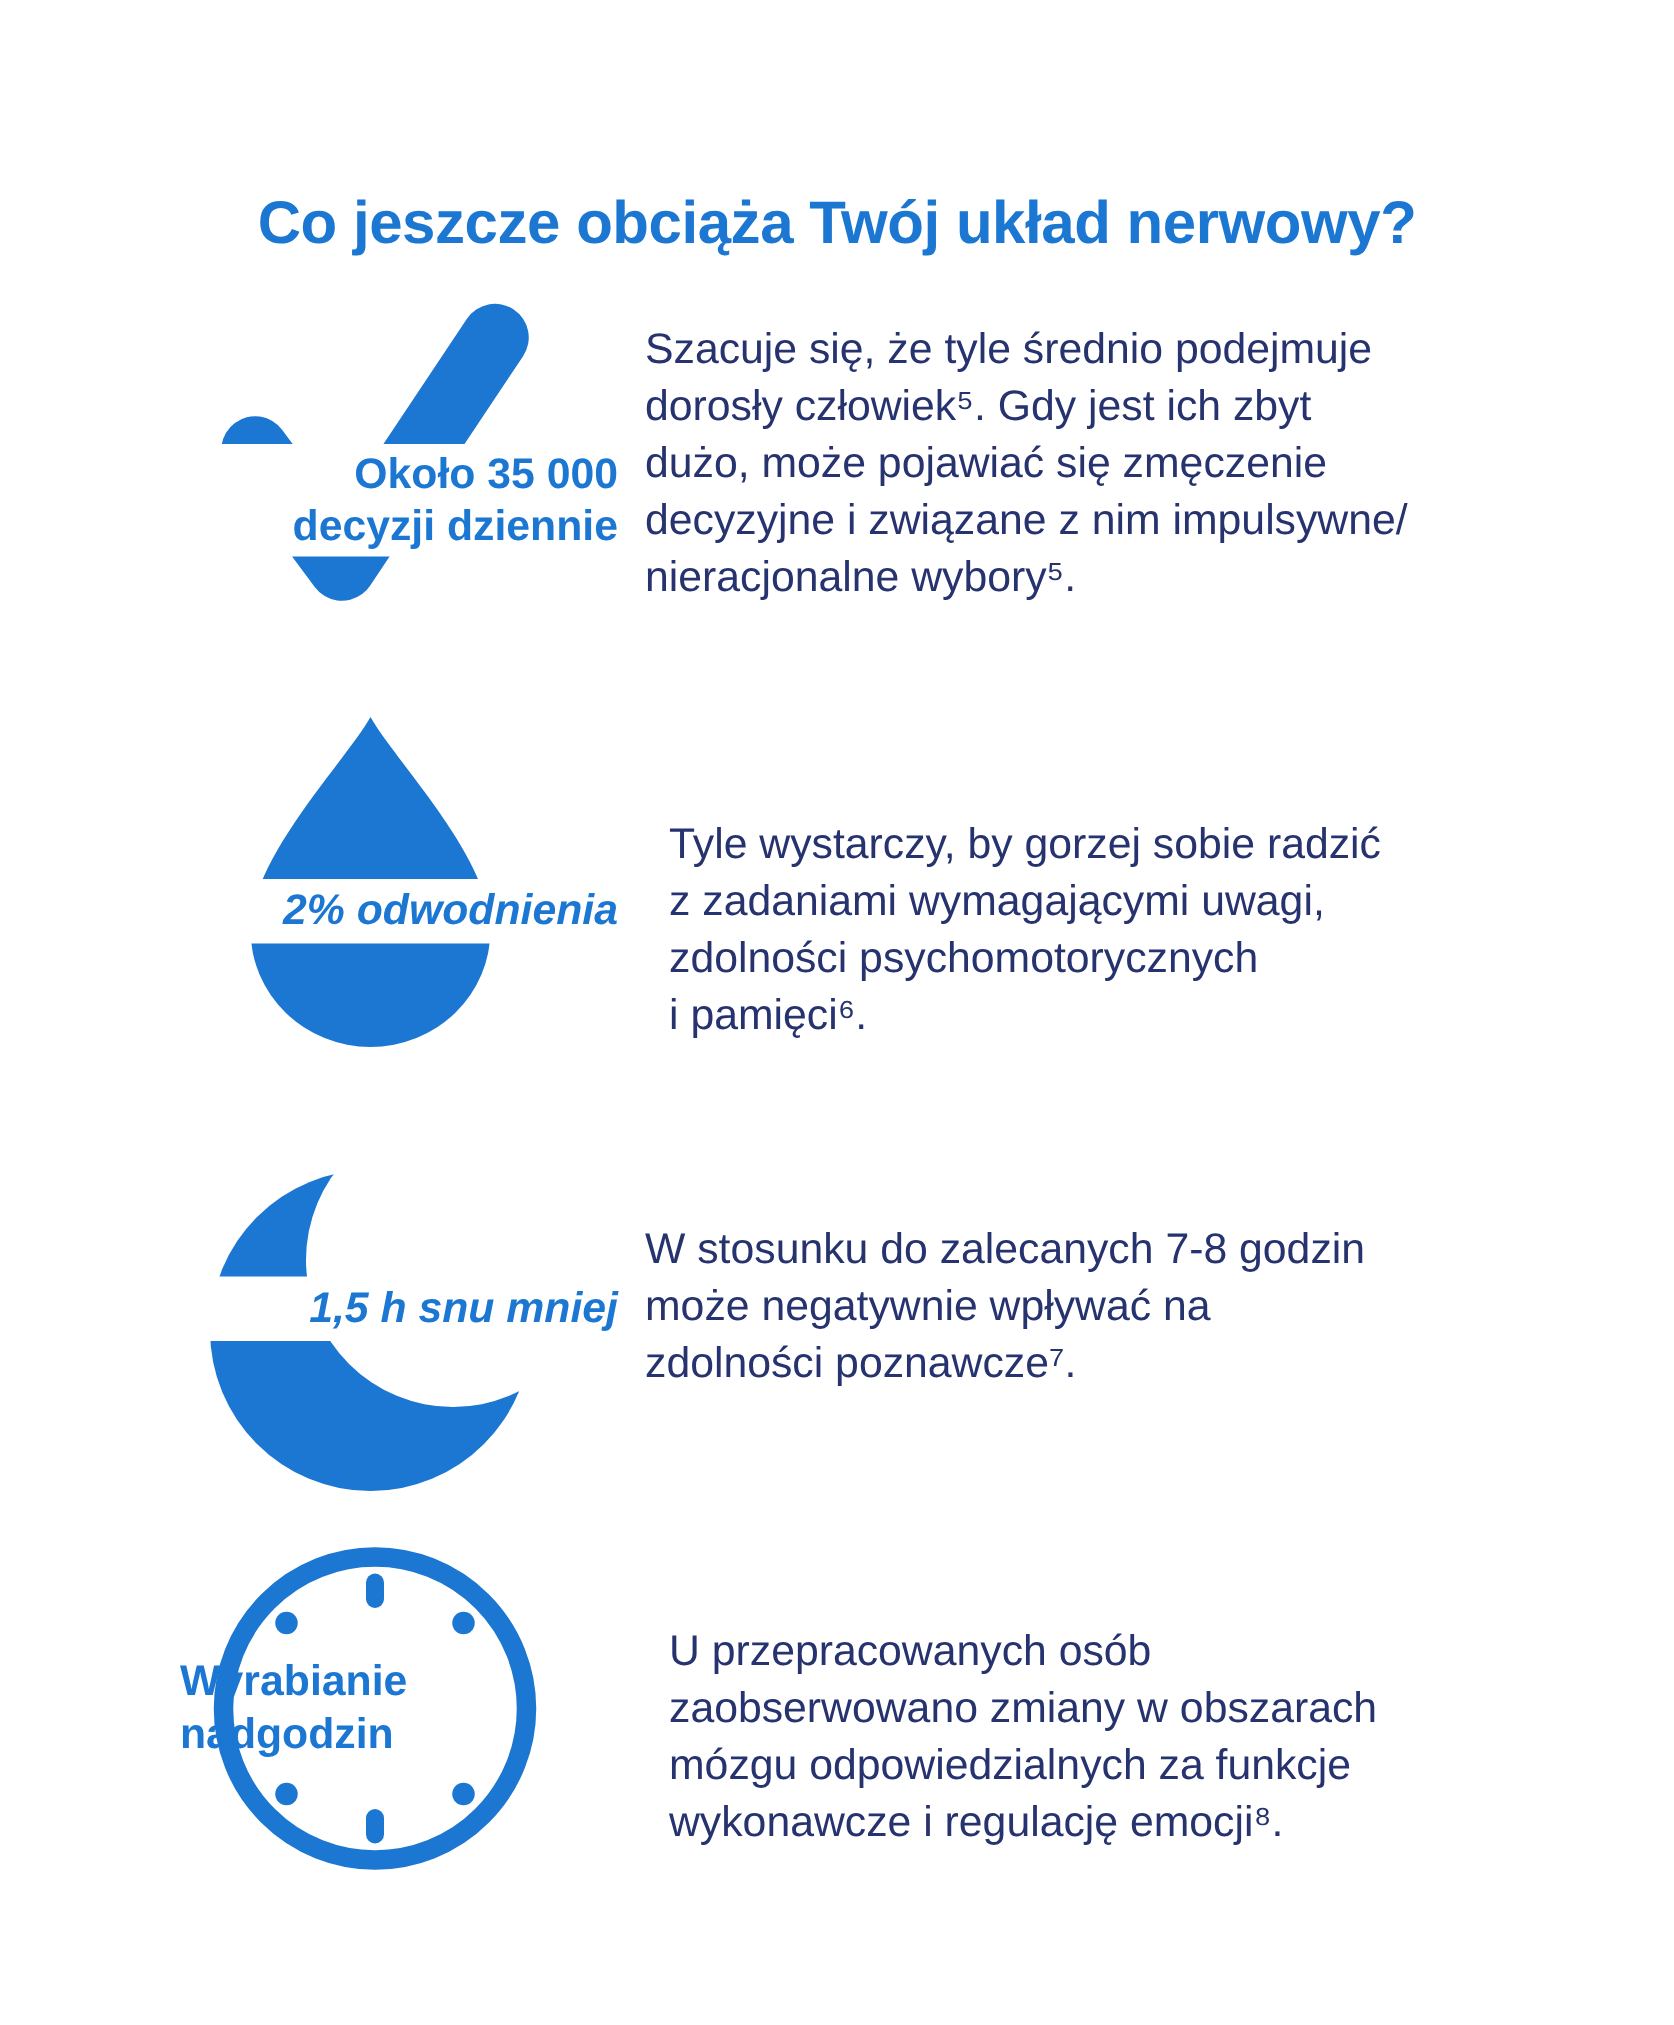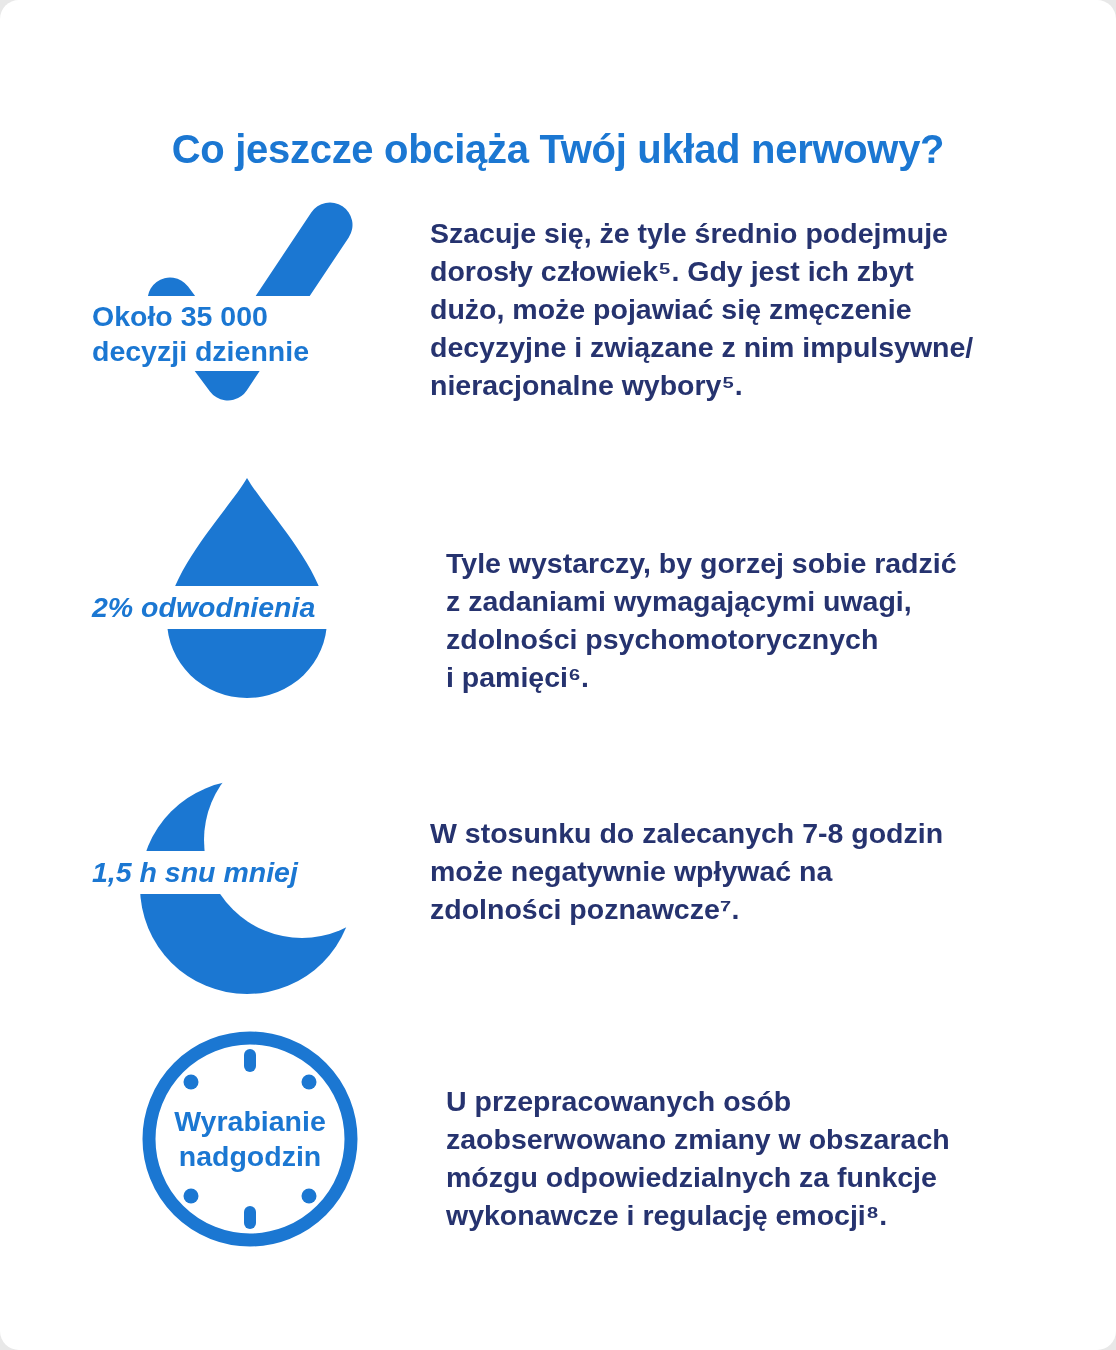--- a/index.html
+++ b/index.html
@@ -8,54 +8,52 @@
     --bg:#ffffff;
   }
   html,body{margin:0;padding:0;background:#e8e8e8;}
   .canvas{
     position:relative;
     width:1116px;height:1350px;
     margin:0 auto;
     background:var(--bg);
     font-family:"Liberation Sans","DejaVu Sans",sans-serif;
     overflow:hidden;
-    border-radius:19px;
   }
   .title{
     position:absolute;left:0;top:100px;width:1116px;
     text-align:center;
     font-size:40px;font-weight:bold;letter-spacing:-0.3px;
     color:var(--accent);
     white-space:pre-line;
   }
   .icon-svg{position:absolute;color:var(--accent);z-index:1;}
   .band-label{
     position:absolute;z-index:3;
     left:92px;width:320px;
     background:var(--bg);
-    text-align:left;
+    text-align:right;
     color:var(--accent);
     font-weight:bold;font-size:28.5px;
     white-space:pre-line;
   }
   .label-two-line{line-height:35px;padding:3px 0 2px 0;}
   .label-one-line{line-height:43px;font-style:italic;}
   .clock-label{
     position:absolute;z-index:3;
     left:120px;width:260px;top:1104px;
-    text-align:center;color:var(--accent);
+    text-align:left;color:var(--accent);
     font-weight:bold;font-size:28.5px;line-height:35px;
     white-space:pre-line;background:transparent;
   }
   .desc{
     position:absolute;left:430px;width:570px;
     color:var(--navy);
     font-size:28.5px;line-height:38px;
     white-space:pre-line;
-    font-weight:bold;
   }
   .moon-big{
     position:absolute;left:140px;top:780px;width:214px;height:214px;
     border-radius:50%;background:var(--accent);z-index:1;
   }
   .moon-cut{
     position:absolute;left:204px;top:742px;width:196px;height:196px;
     border-radius:50%;background:var(--bg);z-index:2;
   }
 </style>

